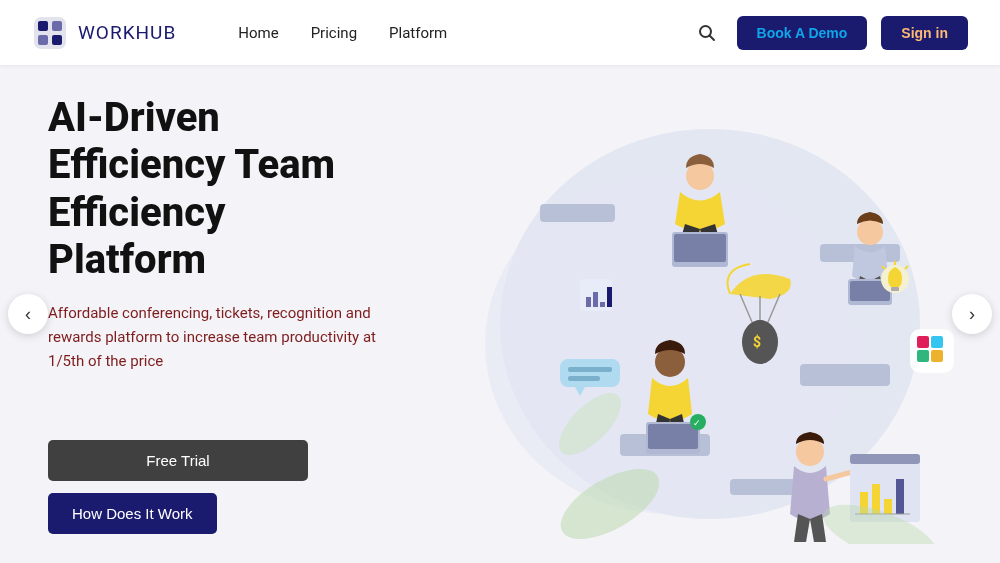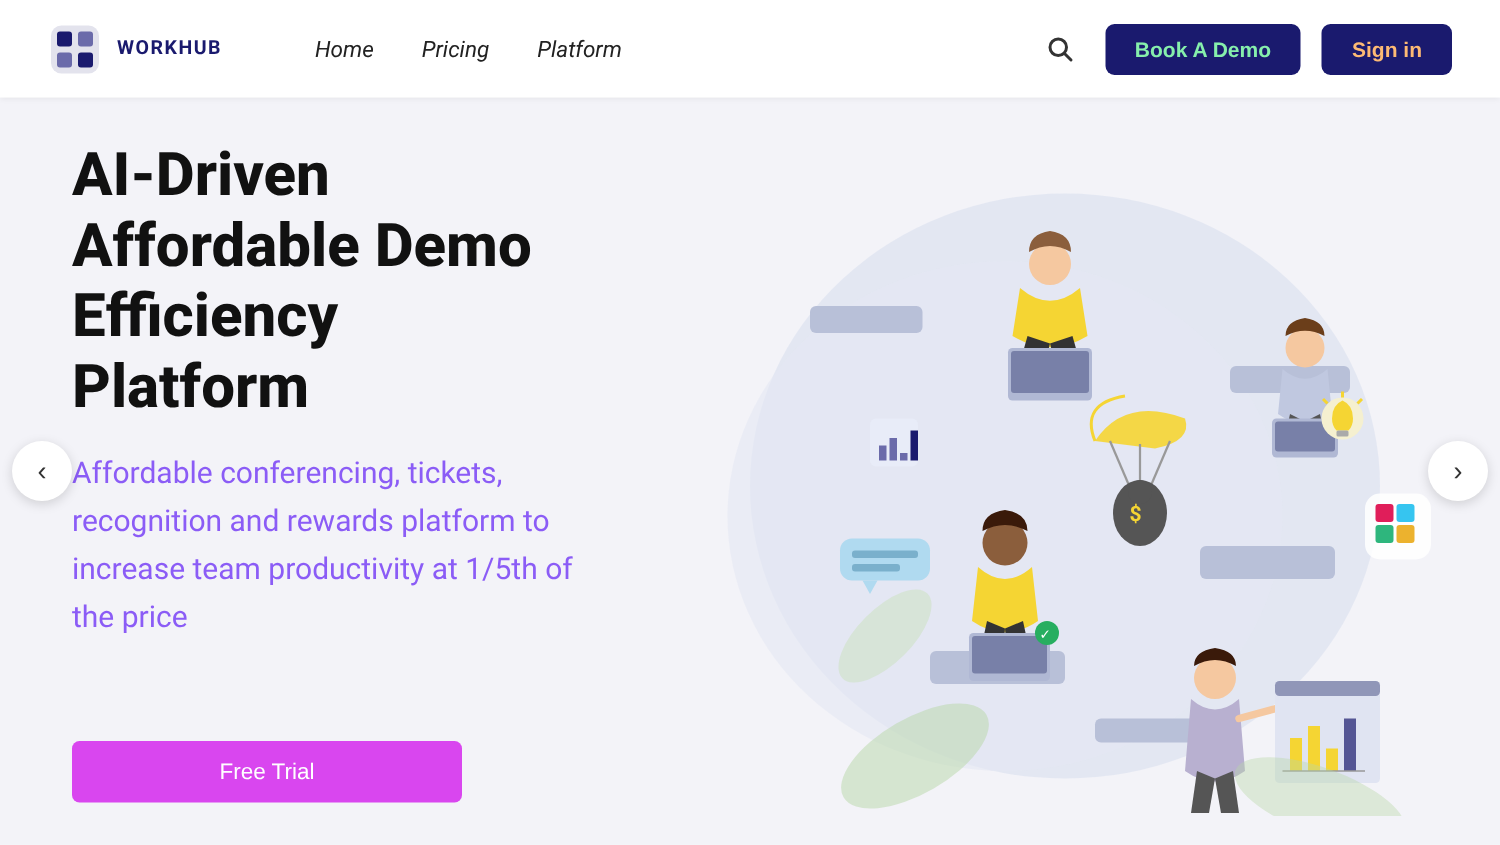--- a/index.html
+++ b/index.html
@@ -32,63 +32,62 @@
       display: flex;
       align-items: center;
       gap: 10px;
       text-decoration: none;
     }
     .logo-icon {
       width: 36px;
       height: 36px;
     }
     .logo-text {
-      font-size: 13px;
-      font-weight: 700;
+      font-size: 19px;
+      font-weight: 400;
       color: #1a1a6e;
       letter-spacing: 1px;
       text-align: right;
     }
     .nav-links {
       display: flex;
       align-items: center;
       gap: 4px;
     }
     .nav-item {
       display: flex;
       align-items: center;
       gap: 4px;
       padding: 8px 14px;
       font-size: 15px;
       color: #222;
       cursor: pointer;
       border-radius: 4px;
       white-space: nowrap;
-      font-style: italic;
     }
     .nav-item .chevron {
       font-size: 10px;
       color: #555;
     }
     .navbar-right {
       display: flex;
       align-items: center;
       gap: 14px;
     }
     .search-icon-btn {
       background: none;
       border: none;
       cursor: pointer;
       padding: 6px;
       display: flex;
       align-items: center;
     }
     .btn-book {
       background: #1a1a6e;
-      color: #86efac;
+      color: #0ea5e9;
       border: none;
       border-radius: 6px;
       padding: 9px 20px;
       font-size: 14px;
       font-weight: 600;
       cursor: pointer;
       white-space: nowrap;
     }
     .btn-signin {
       background: #1a1a6e;
@@ -116,34 +115,34 @@
       z-index: 2;
     }
     .hero-title {
       font-size: 40px;
       font-weight: 800;
       color: #111;
       line-height: 1.18;
       margin-bottom: 18px;
     }
     .hero-subtitle {
-      font-size: 20px;
-      color: #8b5cf6;
+      font-size: 15px;
+      color: #7f1d1d;
       line-height: 1.6;
       margin-bottom: 44px;
       max-width: 350px;
     }
     .hero-buttons {
       display: flex;
       flex-direction: column;
       gap: 12px;
       align-items: flex-start;
     }
     .btn-free-trial {
-      background: #d946ef;
+      background: #404040;
       color: #fff;
       border: none;
       border-radius: 5px;
       padding: 12px 0;
       width: 260px;
       font-size: 15px;
       font-weight: 500;
       cursor: pointer;
       text-align: center;
       margin-top: 23px;
@@ -230,24 +229,25 @@
   </div>
 </nav>
 
 <section class="hero">
 
   <button class="arrow-btn arrow-left">
     <span>‹</span>
   </button>
 
   <div class="hero-content">
-    <h1 class="hero-title">AI-Driven Affordable Demo Efficiency Platform</h1>
+    <h1 class="hero-title">AI-Driven Efficiency Team Efficiency Platform</h1>
     <p class="hero-subtitle">Affordable conferencing, tickets, recognition and rewards platform to increase team productivity at 1/5th of the price</p>
     <div class="hero-buttons">
       <button class="btn-free-trial">Free Trial</button>
+      <button class="btn-how-works">How Does It Work</button>
     </div>
   </div>
 
   <div class="hero-illustration">
     <svg viewBox="0 0 520 460" xmlns="http://www.w3.org/2000/svg">
 
       <ellipse cx="270" cy="240" rx="210" ry="195" fill="#dde3f0" opacity="0.75"></ellipse>
       <ellipse cx="230" cy="260" rx="185" ry="170" fill="#e4e8f4" opacity="0.6"></ellipse>
 
       <rect x="180" y="350" width="90" height="22" rx="4" fill="#b8c0d8"></rect>

